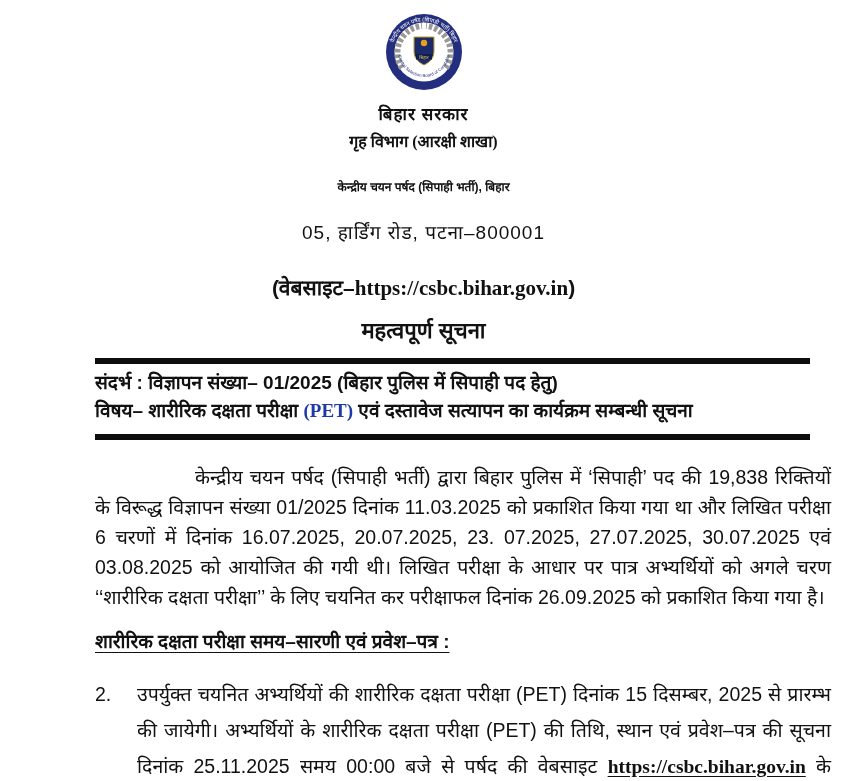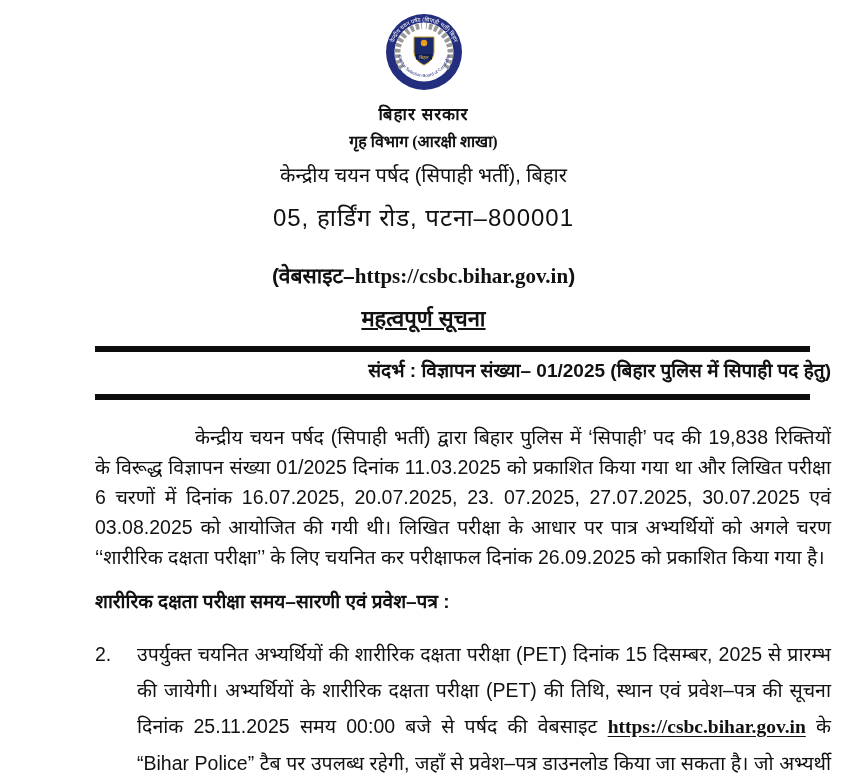--- a/index.html
+++ b/index.html
@@ -8,54 +8,55 @@
     font-family: "Liberation Sans", "DejaVu Sans", sans-serif;
     color: #111111;
   }
   .page { width: 847px; height: 781px; background: #fff; }
 
   
   .letterhead { text-align: center; padding-top: 13px; }
   .logo-wrap { display: flex; justify-content: center; }
   .org-line1 { font-size: 17px; font-weight: bold; margin-top: 11px; letter-spacing: 1px; }
   .org-line2 { font-size: 16px; font-weight: bold; margin-top: 5px; font-family: Liberation Serif, serif; }
-  .board-name { font-size: 20px; font-weight: normal; margin-top: 9px; }
-  .address { font-size: 24px; margin-top: 12px; letter-spacing: 1px; }
+  .board-name { font-size: 12px; font-weight: bold; margin-top: 26px; }
+  .address { font-size: 19px; margin-top: 24px; letter-spacing: 1px; }
   .website-line { font-size: 21px; font-weight: bold; margin-top: 28px; }
   .website-line .url {
     font-family: "Liberation Serif", "DejaVu Serif", serif;
     font-weight: bold; color: #111; text-decoration: none;
   }
-  .notice-title { font-size: 22px; font-weight: bold; margin-top: 13px; text-decoration: underline; }
+  .notice-title { font-size: 22px; font-weight: bold; margin-top: 13px; }
 
   
   .rule { height: 6px; background: #0d0d0d; width: 715px; margin-left: 95px; }
   .rule-top { margin-top: 14px; }
   .rule-bottom { margin-top: 7px; }
-  .ref-block { padding: 5px 16px 2px 95px; text-align: right; }
+  .ref-block { padding: 5px 16px 2px 95px; text-align: left; }
   .ref-line1 { font-size: 19px; font-weight: bold; line-height: 28px; }
   .ref-line2 { font-size: 19px; font-weight: bold; line-height: 28px; }
   .pet-blue {
     color: #1e3aa8;
     font-family: "Liberation Serif", "DejaVu Serif", serif;
   }
 
   
   .para1 {
     margin: 22px 16px 0 95px;
     width: 736px;
     font-size: 19.5px;
     line-height: 30px;
     text-align: justify;
     text-indent: 100px;
   }
   .section-heading {
     margin: 16px 0 0 95px;
     font-size: 19px;
     font-weight: bold;
+    text-decoration: underline;
     text-underline-offset: 4px;
   }
   .para2-row {
     display: flex;
     margin: 22px 16px 0 95px;
     width: 736px;
   }
   .para2-num {
     width: 42px;
     flex: 0 0 42px;
@@ -116,20 +117,21 @@
 
     <div class="website-line"><span>(वेबसाइट–</span><a href="#" class="url">https://csbc.bihar.gov.in</a><span>)</span></div>
 
     <div class="notice-title">महत्वपूर्ण सूचना</div>
   </div>
 
   <div class="rule rule-top"></div>
 
   <div class="ref-block">
     <div class="ref-line1">संदर्भ : विज्ञापन संख्या– 01/2025 (बिहार पुलिस में सिपाही पद हेतु)</div>
+    <div class="ref-line2"><span>विषय– शारीरिक दक्षता परीक्षा </span><span class="pet-blue">(PET)</span><span> एवं दस्तावेज सत्यापन का कार्यक्रम सम्बन्धी सूचना</span></div>
   </div>
 
   <div class="rule rule-bottom"></div>
 
   <p class="para1">केन्द्रीय चयन पर्षद (सिपाही भर्ती) द्वारा बिहार पुलिस में ‘सिपाही’ पद की 19,838 रिक्तियों के विरूद्ध विज्ञापन संख्या 01/2025 दिनांक 11.03.2025 को प्रकाशित किया गया था और लिखित परीक्षा 6 चरणों में दिनांक 16.07.2025, 20.07.2025, 23. 07.2025, 27.07.2025, 30.07.2025 एवं 03.08.2025 को आयोजित की गयी थी। लिखित परीक्षा के आधार पर पात्र अभ्यर्थियों को अगले चरण ‘‘शारीरिक दक्षता परीक्षा’’ के लिए चयनित कर परीक्षाफल दिनांक 26.09.2025 को प्रकाशित किया गया है।</p>
 
   <div class="section-heading">शारीरिक दक्षता परीक्षा समय–सारणी एवं प्रवेश–पत्र :</div>
 
   <div class="para2-row">
     <span class="para2-num">2.</span>

